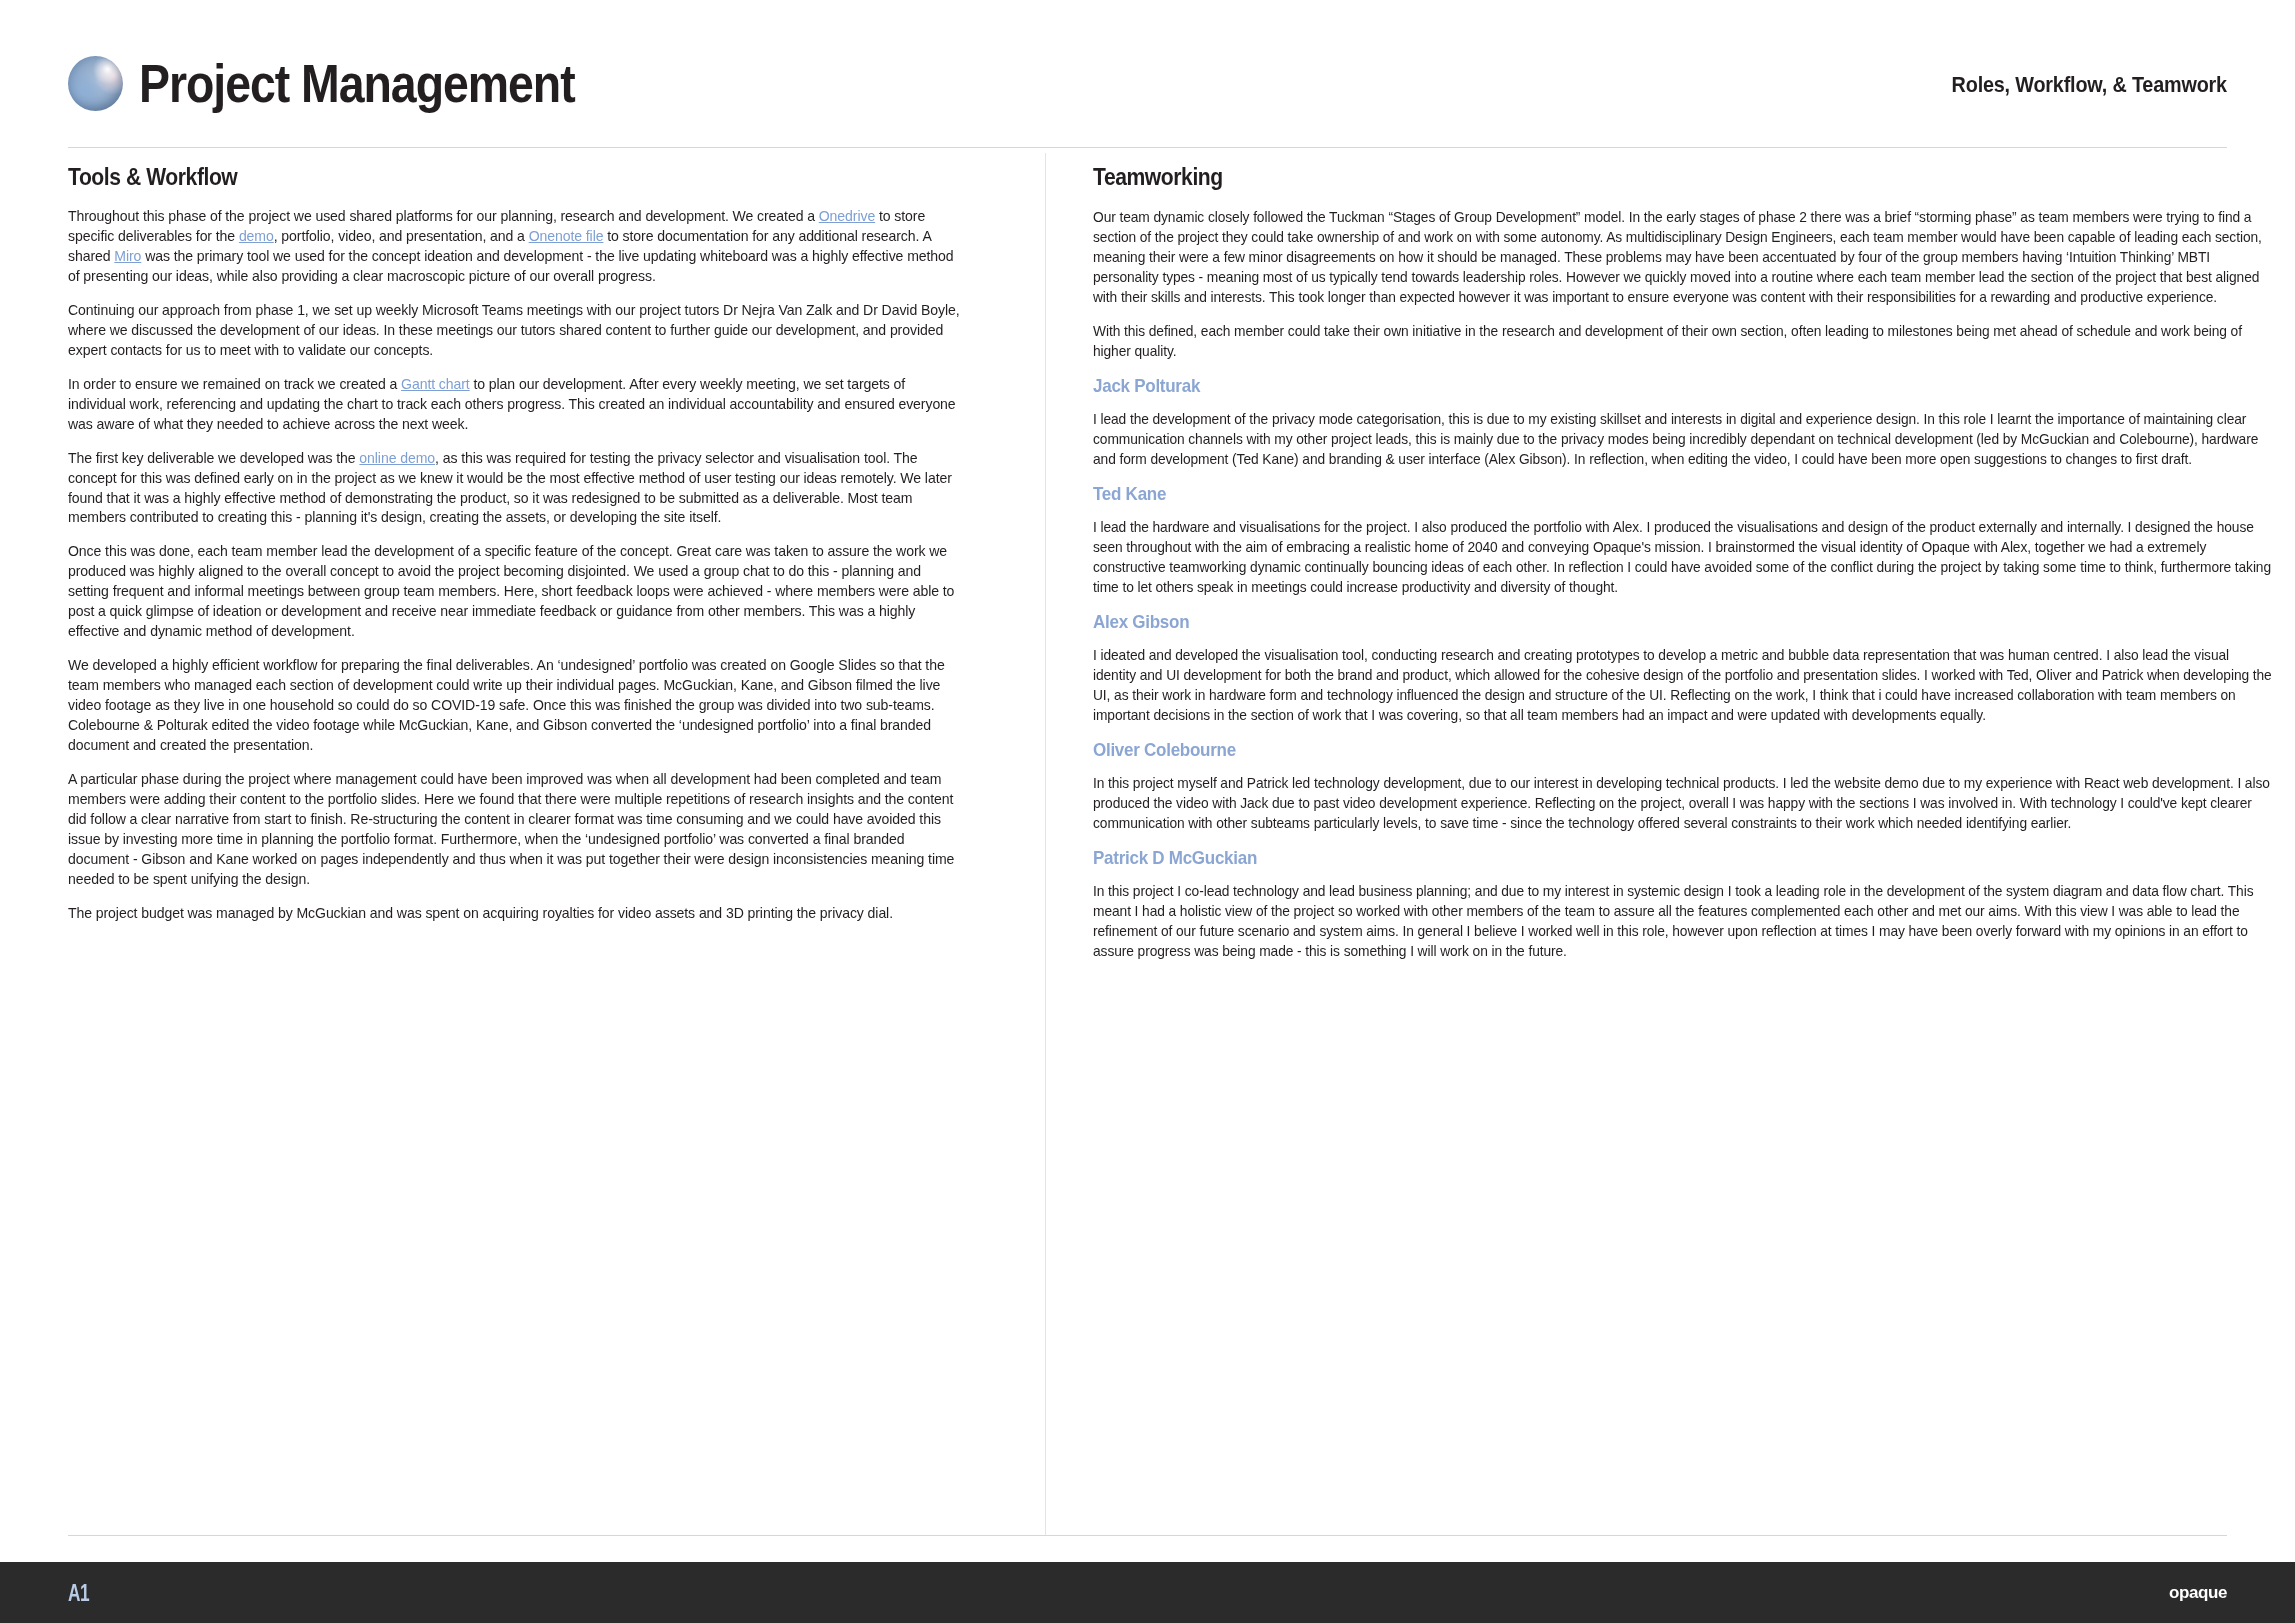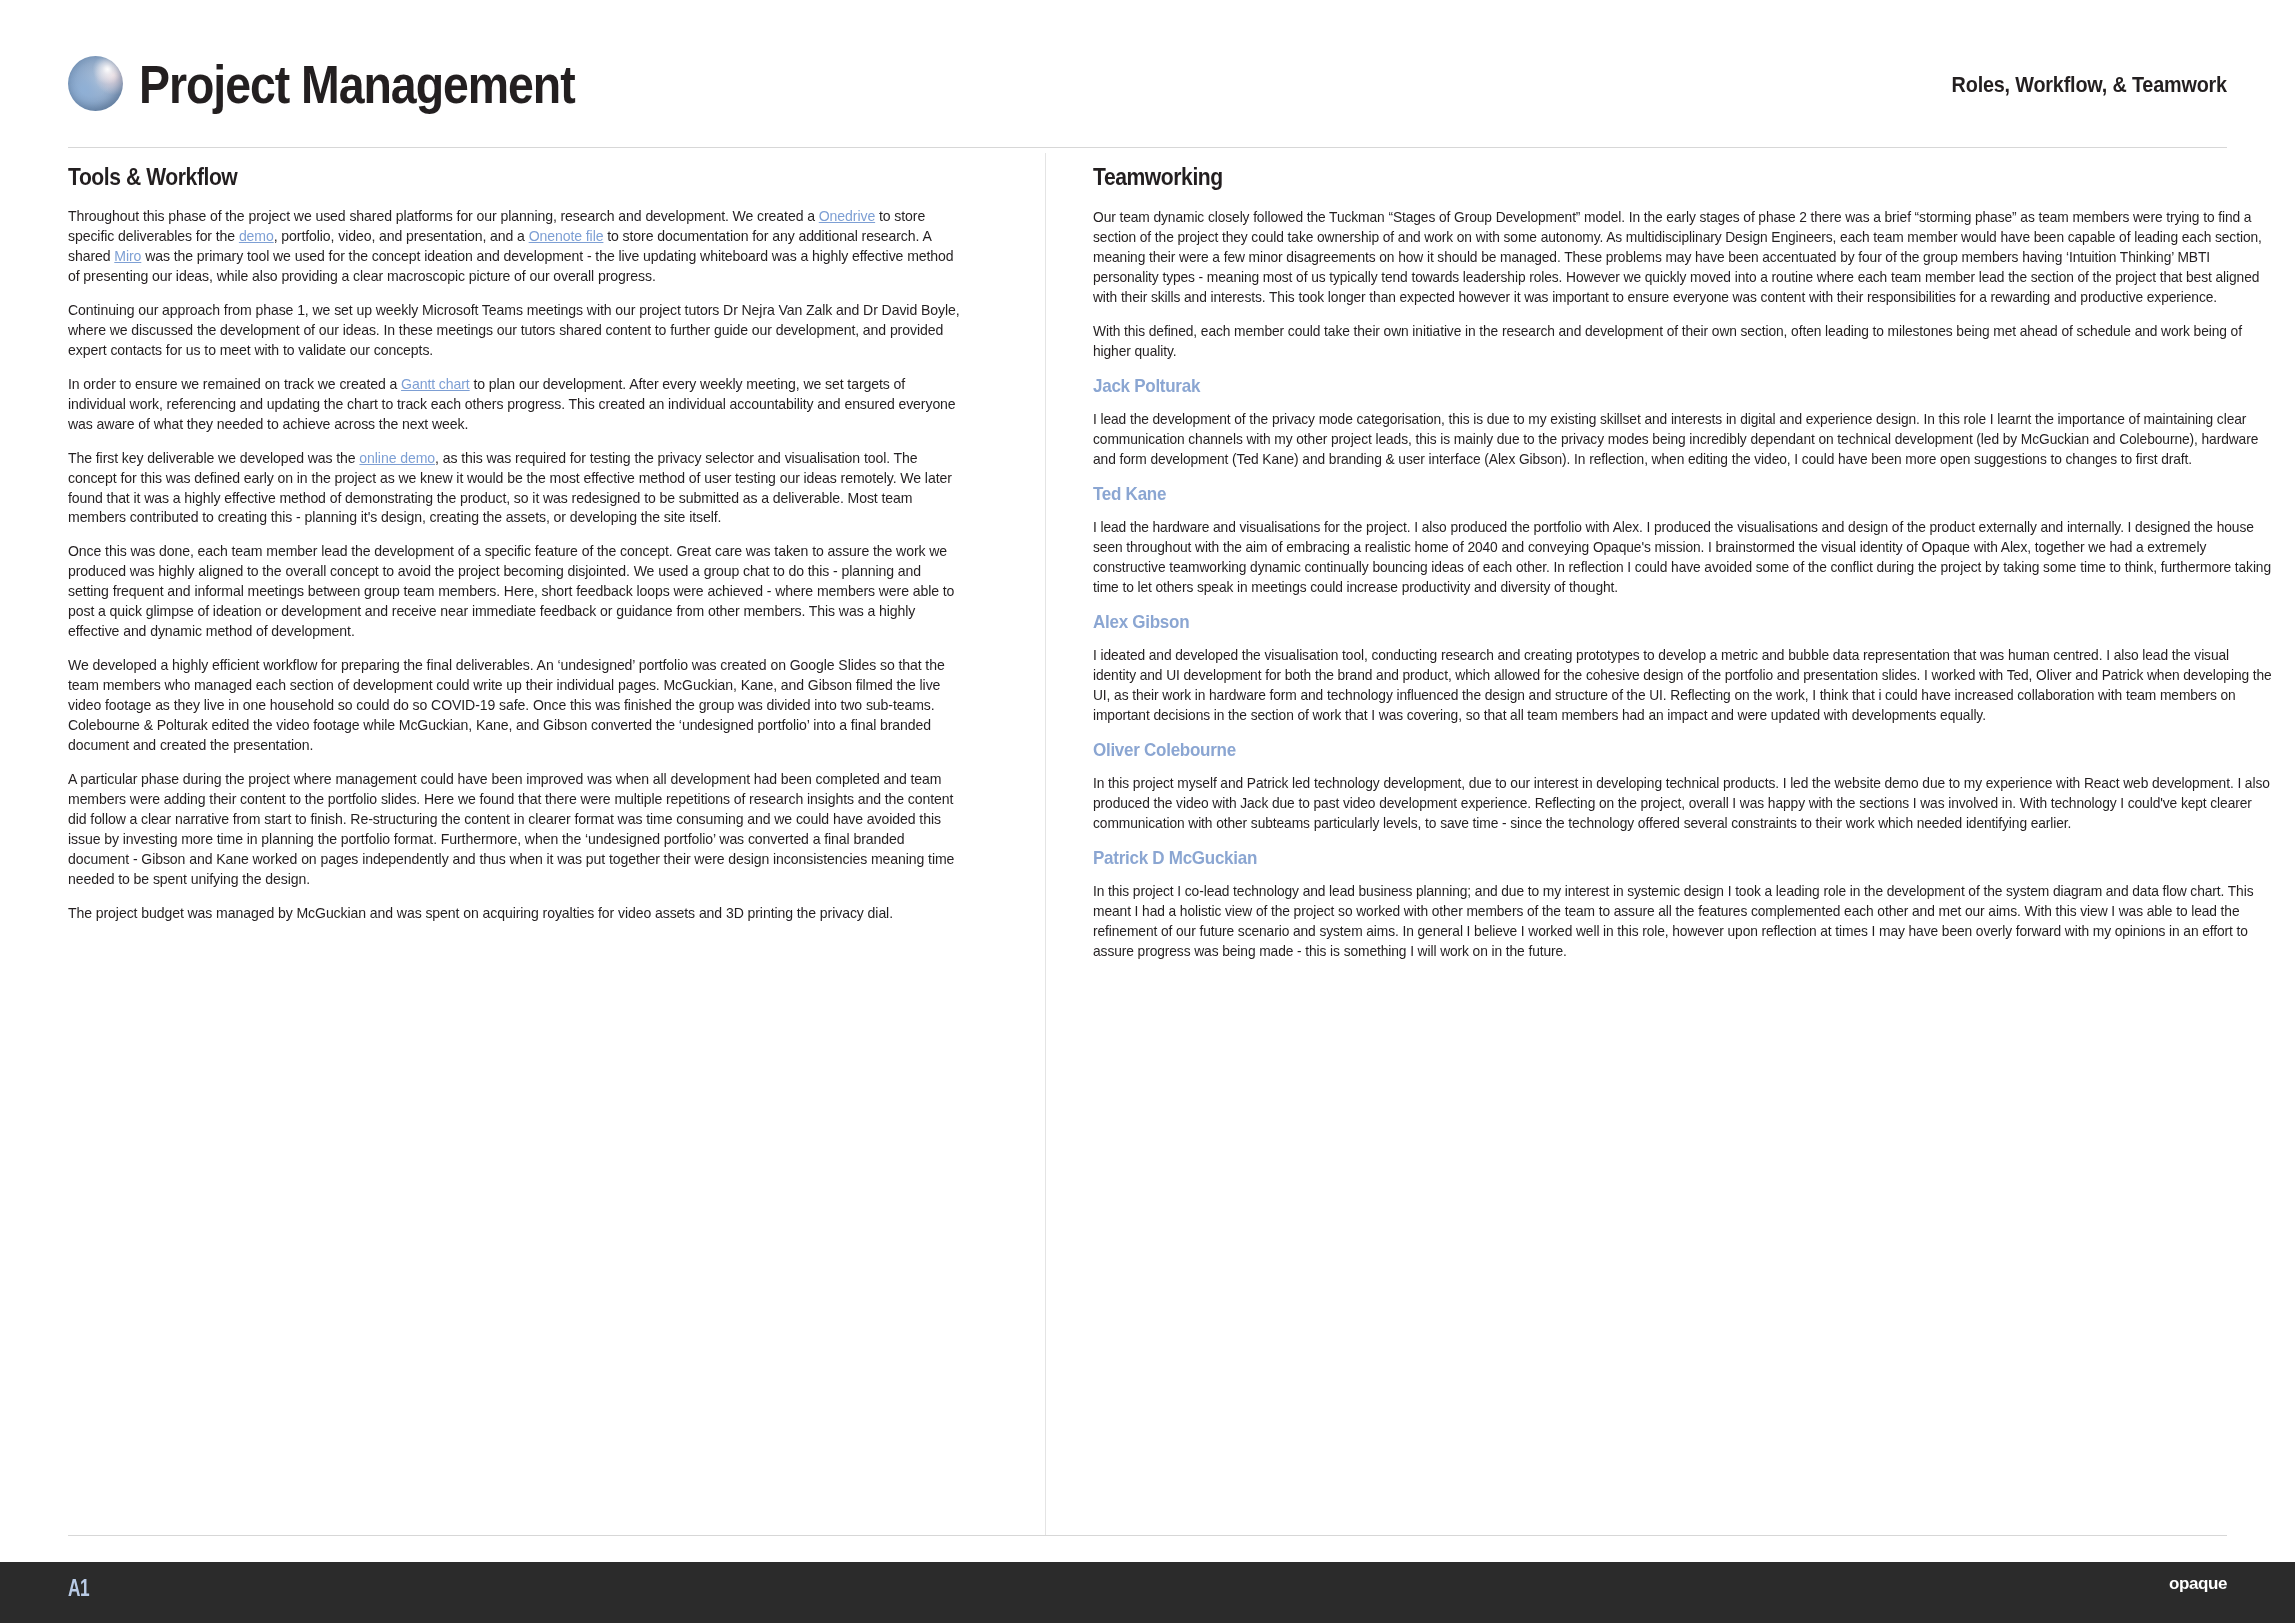--- a/index.html
+++ b/index.html
@@ -12,21 +12,21 @@
     overflow:hidden;
   }
 
   
   .page { position:absolute; inset:0; }
 
   .header {
     position:absolute;
     left:68px; top:56px; right:68px; height:83px;
   }
-  .brand-row { display:flex; align-items:center; gap:15.7px; }
+  .brand-row { display:flex; align-items:flex-start; gap:15.7px; }
   .logo-sphere {
     width:55px; height:55px; border-radius:50%;
     flex:0 0 auto;
     background:
       radial-gradient(circle at 72% 24%, #ffffff 0%, rgba(255,255,255,0.55) 9%, rgba(236,224,233,0.0) 26%),
       radial-gradient(circle at 83% 35%, #e9d7dd 0%, rgba(233,215,221,0) 34%),
       radial-gradient(circle at 30% 62%, #8fb0d6 0%, rgba(143,176,214,0) 52%),
       radial-gradient(circle at 55% 45%, #b9c7da 0%, #8ca6c6 48%, #6f8fb4 76%, #5d7fa6 100%);
     box-shadow:inset -2.8px -3.7px 8.3px rgba(60,80,110,0.35);
   }
@@ -110,21 +110,21 @@
     margin-bottom:12px;
     transform:scaleX(0.92);
     transform-origin:left center;
     white-space:nowrap;
   }
 
   
   .footer {
     position:absolute; left:0; right:0; bottom:0; height:61px;
     background:#2b2b2b;
-    display:flex; align-items:flex-start; justify-content:space-between;
+    display:flex; align-items:center; justify-content:space-between;
     padding:12px 68px;
   }
   .footer-page {
     font-size:24px; font-weight:700; color:#b9cbe6;
     letter-spacing:-0.5px;
     transform:scaleX(0.72);
     transform-origin:left center;
   }
   .footer-brand {
     font-size:17px; font-weight:700; color:#ffffff;

